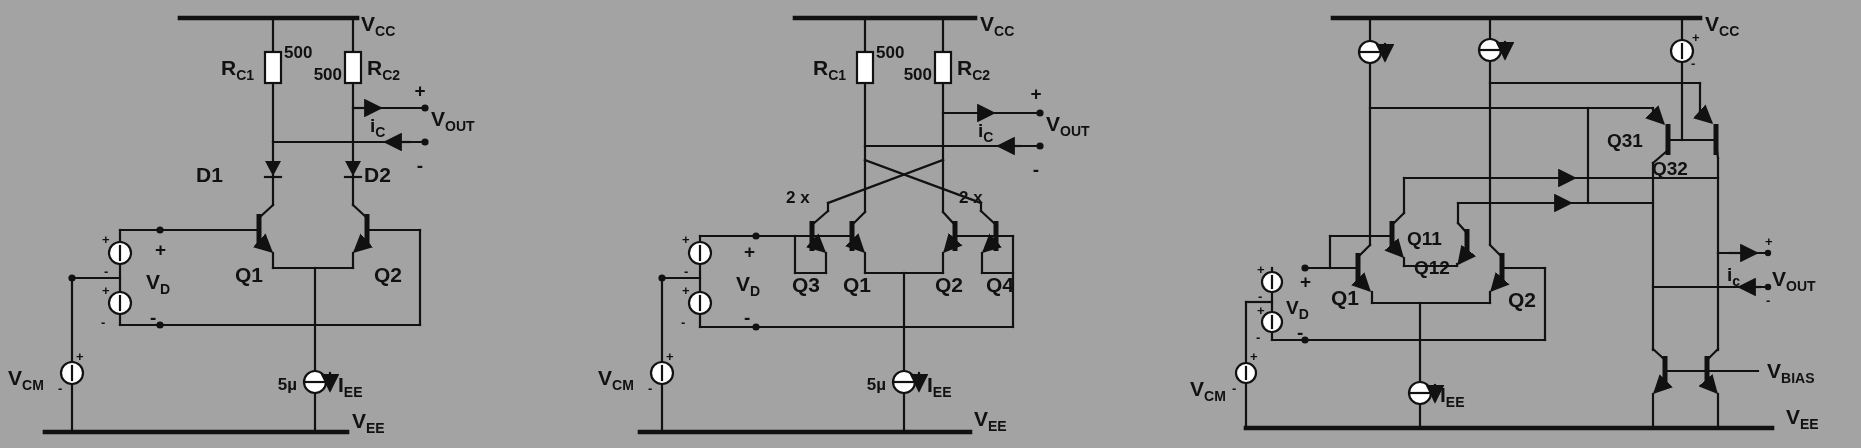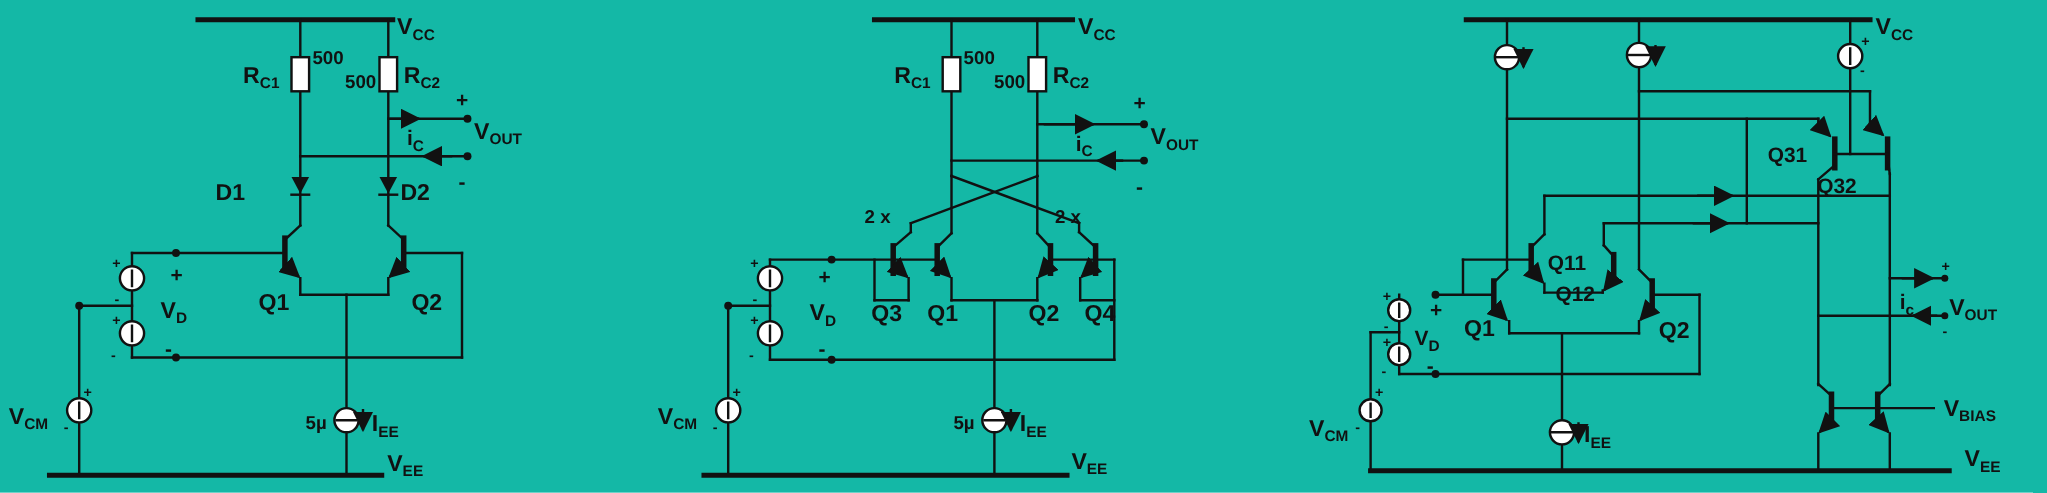--- a/index.html
+++ b/index.html
@@ -1,16 +1,16 @@
 <!DOCTYPE html>
 <html><head>
 <meta charset="utf-8">
 <style>
   html,body{margin:0;padding:0;background:#ffffff;}
-  .page{width:1861px;height:448px;background:#14b8a6;position:relative;overflow:hidden;}
+  .page{width:1861px;height:448px;background:#a3a3a3;position:relative;overflow:hidden;}
   svg{display:block;}
   .w{stroke:#111;stroke-width:2.2;fill:none;stroke-linecap:square;}
   .rail{stroke:#111;stroke-width:4.6;fill:none;stroke-linecap:square;}
   .bar{stroke:#111;stroke-width:5;fill:none;stroke-linecap:butt;}
   .comp{stroke:#111;stroke-width:2.2;fill:#ffffff;}
   .dot{fill:#111;stroke:none;}
   .blk{fill:#111;stroke:none;}
   .lbl{font-family:"Liberation Sans",sans-serif;font-weight:700;font-size:21px;fill:#111;}
   .lbl .sub{font-size:14px;}
   .md{font-size:19px;}

